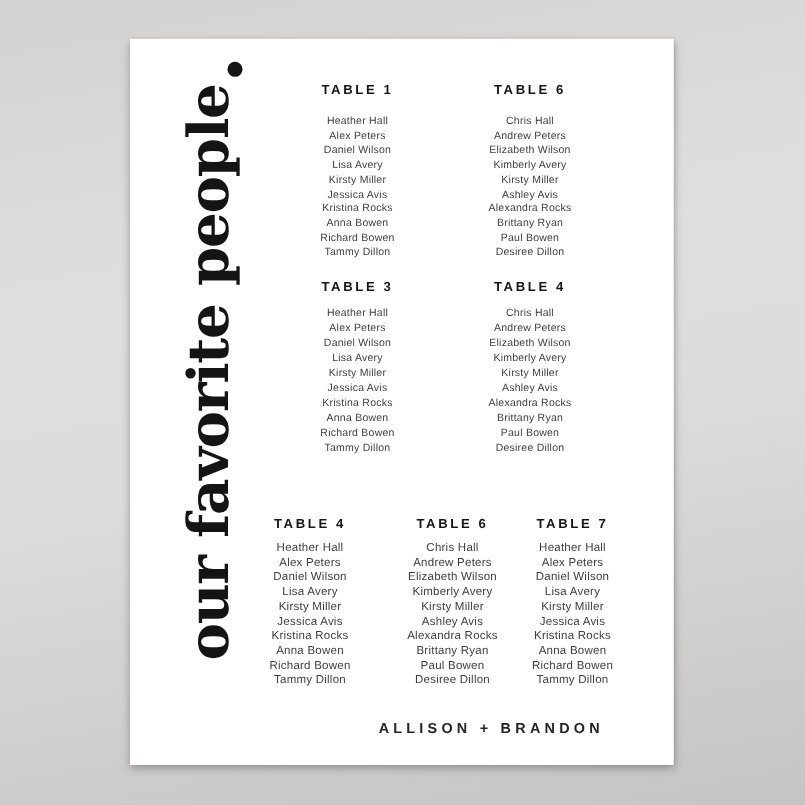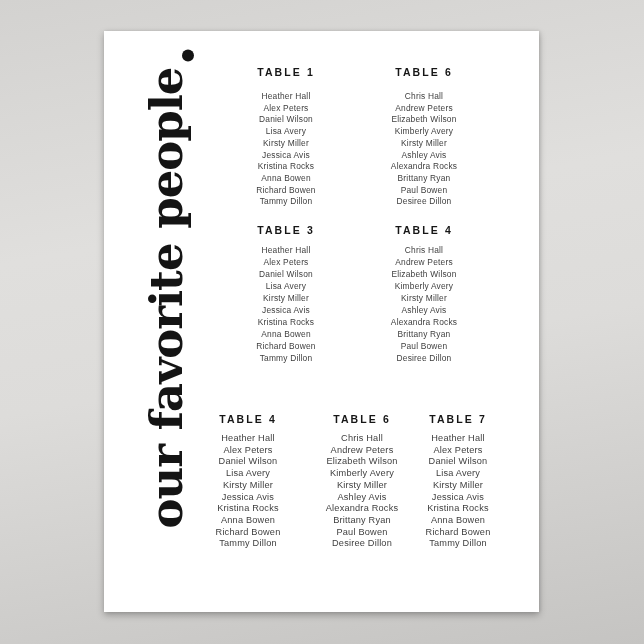--- a/index.html
+++ b/index.html
@@ -164,15 +164,16 @@
           <li>Lisa Avery</li>
           <li>Kirsty Miller</li>
           <li>Jessica Avis</li>
           <li>Kristina Rocks</li>
           <li>Anna Bowen</li>
           <li>Richard Bowen</li>
           <li>Tammy Dillon</li>
         </ul>
     </section>
 
+    <div class="footer">ALLISON + BRANDON</div>
 
   </div>
 </div>
 
 </body></html>

